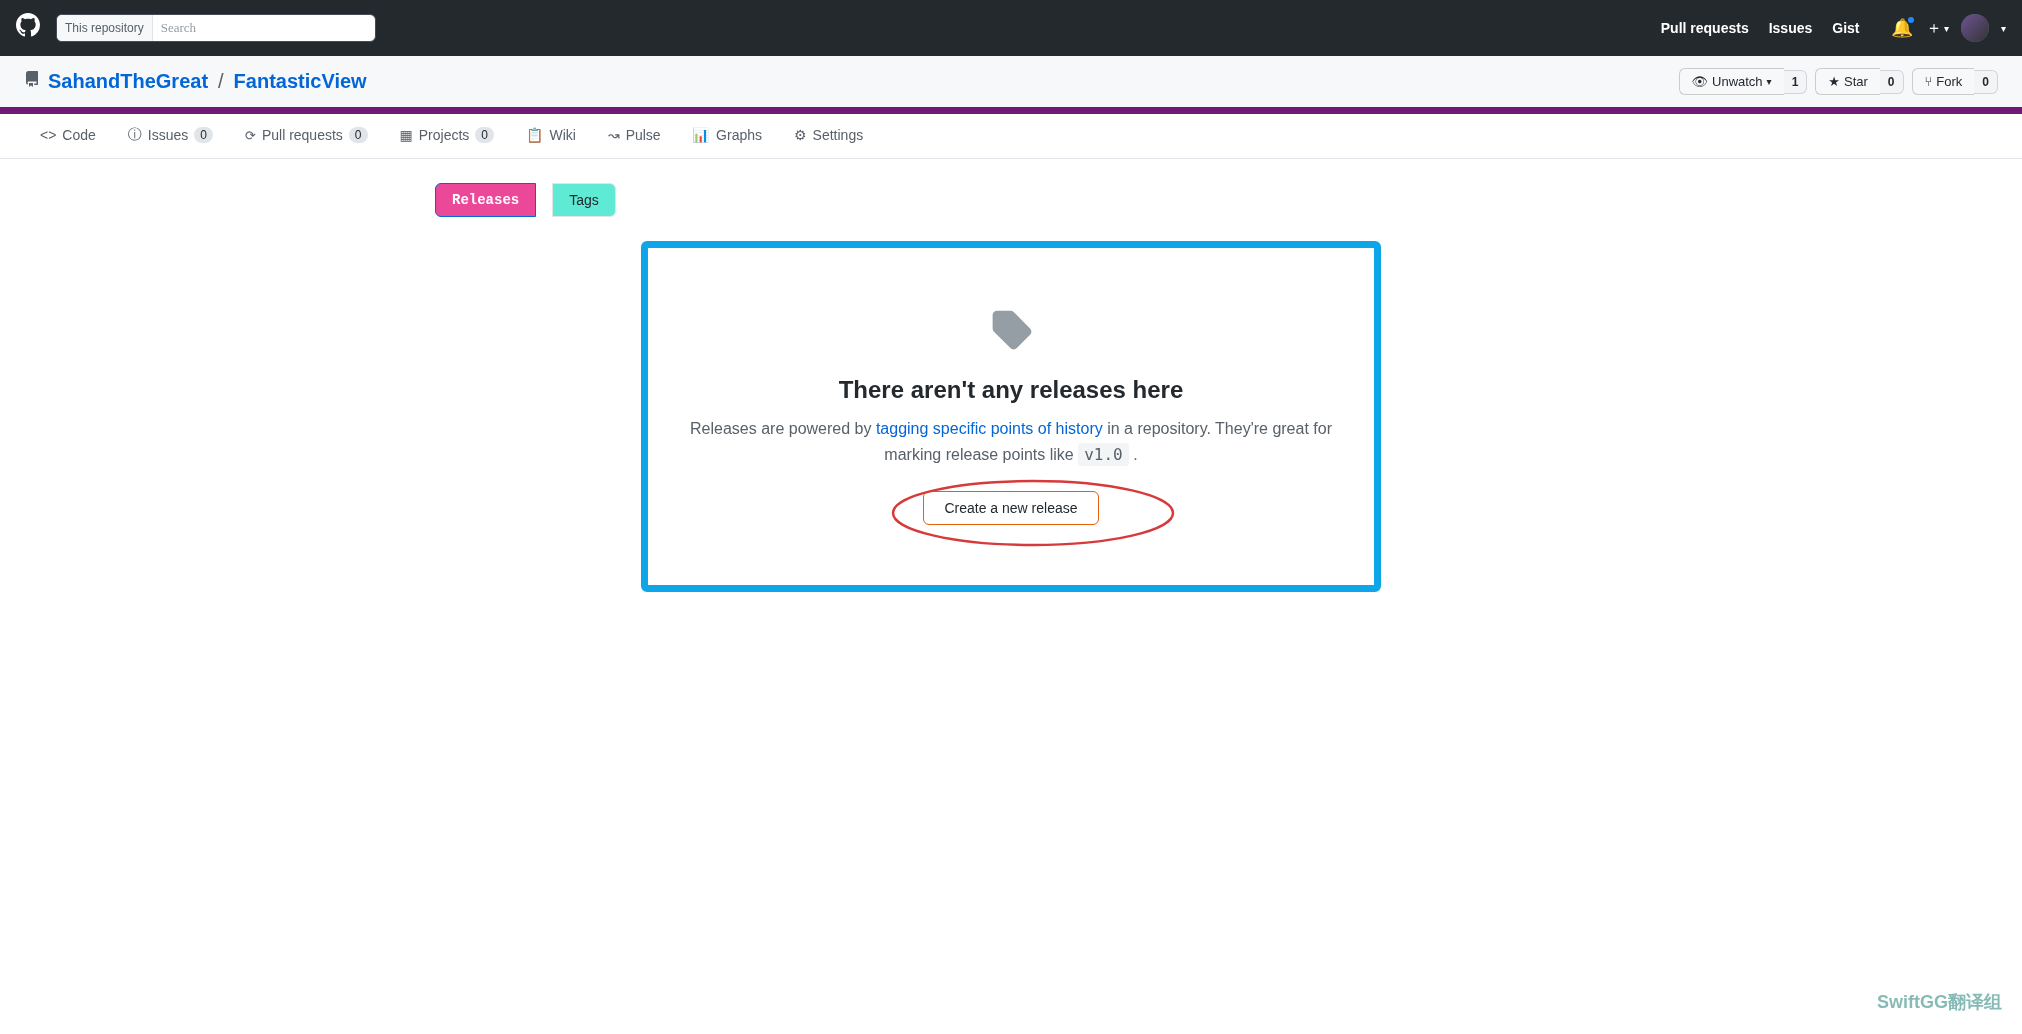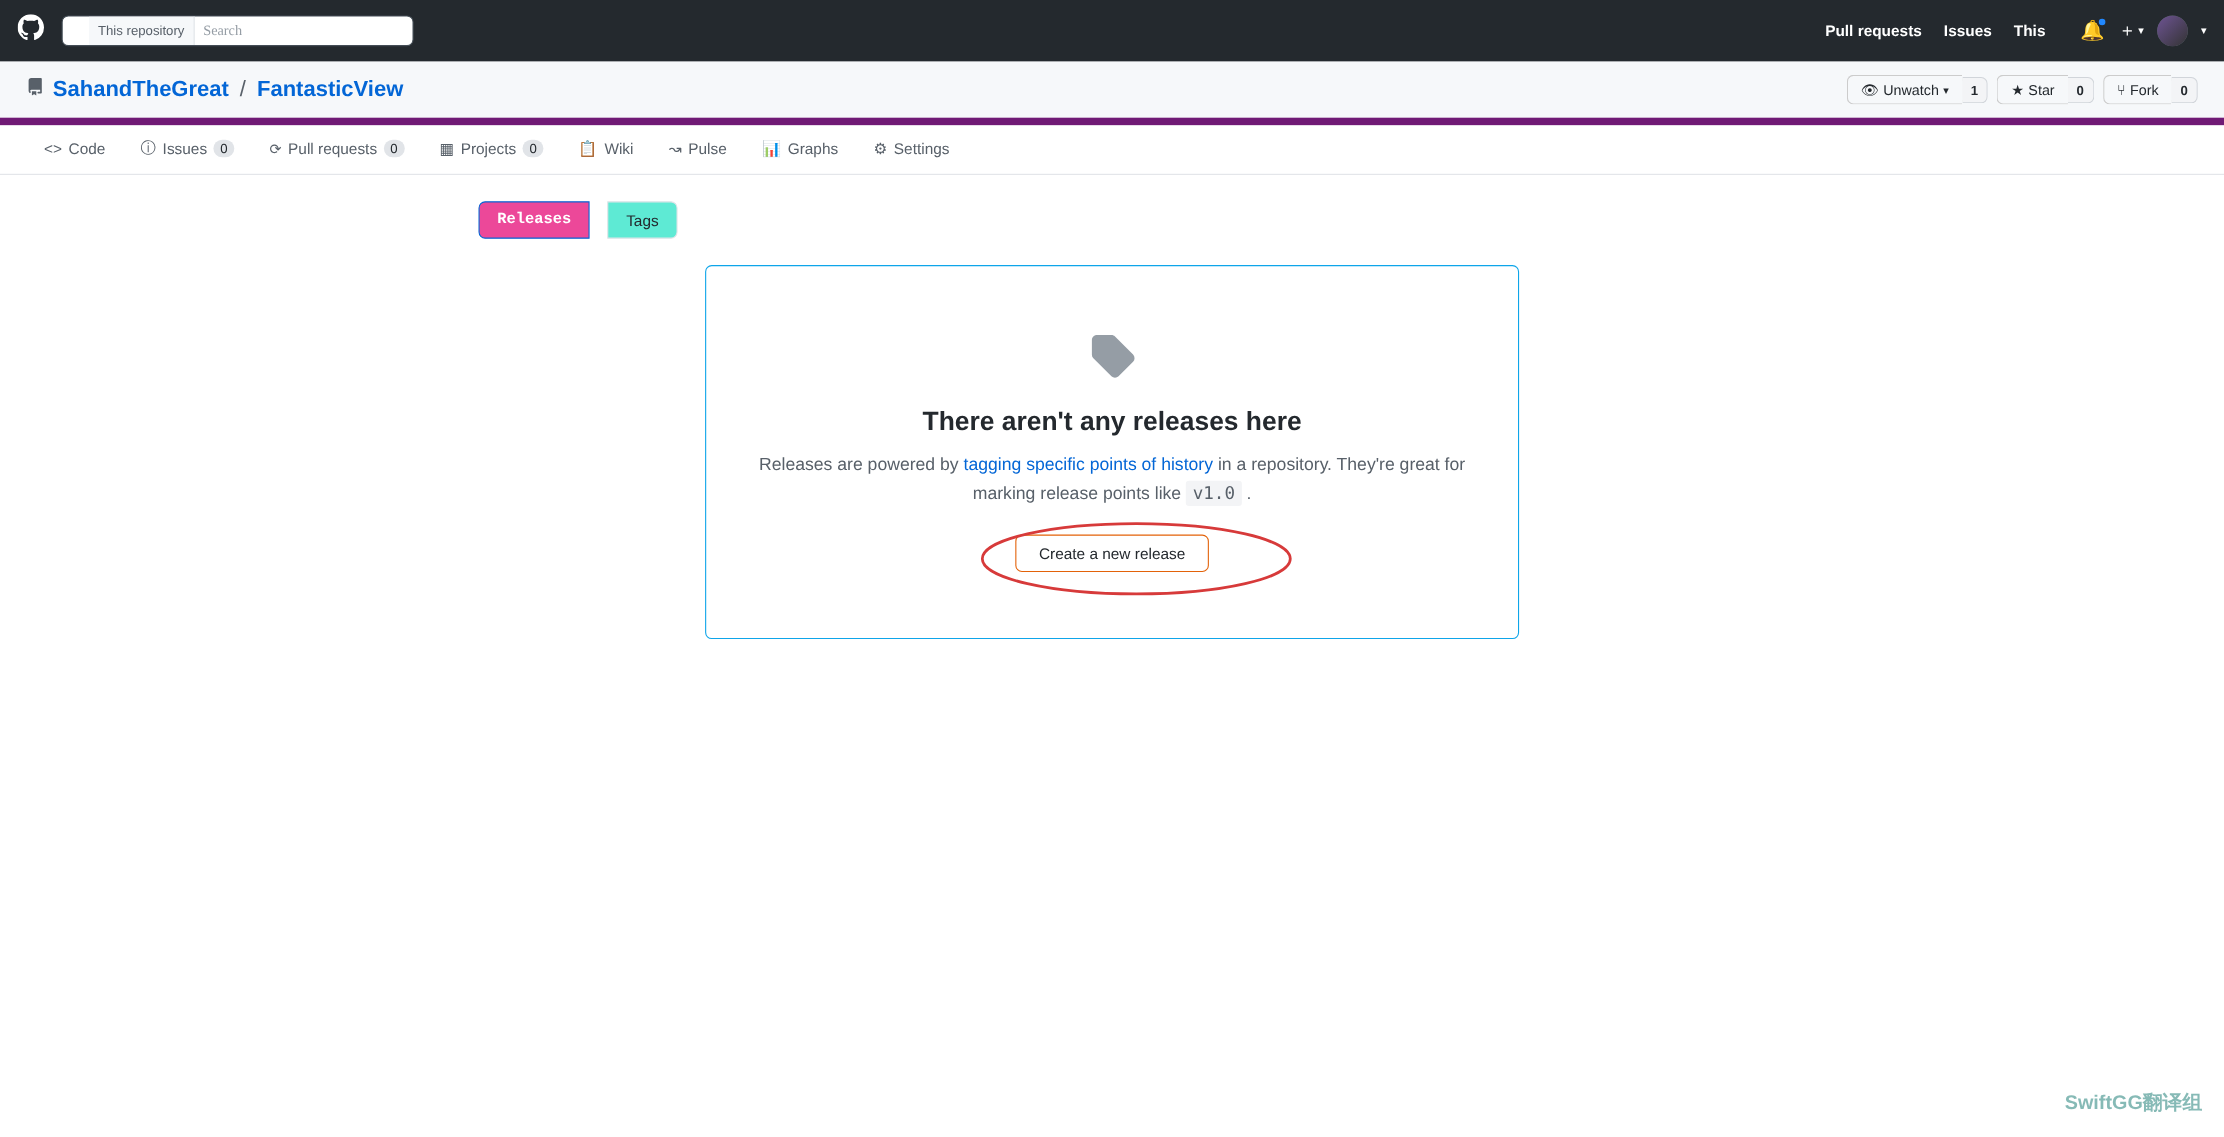--- a/index.html
+++ b/index.html
@@ -22,21 +22,20 @@
     }
     .header-search-container {
       display: flex;
       align-items: center;
       background: #fff;
       border: 1px solid #444d56;
       border-radius: 6px;
       overflow: hidden;
       height: 28px;
       min-width: 320px;
-      padding-left: 24px;
     }
     .header-search-prefix {
       color: #586069;
       font-size: 12px;
       padding: 0 8px;
       white-space: nowrap;
       border-right: 1px solid #e1e4e8;
       height: 100%;
       display: flex;
       align-items: center;
@@ -237,21 +236,21 @@
     }
     .section-tab:not(.active) {
       border-color: #e1e4e8;
       border-radius: 0 6px 6px 0;
       background: #5eead4;
       margin-left: 16px;
     }
 
     
     .empty-card {
-      border: 1px solid #0ea5e9;
+      border: 7px solid #0ea5e9;
       border-radius: 6px;
       background: #fff;
       max-width: 740px;
       margin: 0 auto;
       padding: 60px 40px;
       text-align: center;
     }
     .empty-icon {
       color: #959da5;
       font-size: 42px;
@@ -314,21 +313,21 @@
       <path d="M8 0C3.58 0 0 3.58 0 8c0 3.54 2.29 6.53 5.47 7.59.4.07.55-.17.55-.38 0-.19-.01-.82-.01-1.49-2.01.37-2.53-.49-2.69-.94-.09-.23-.48-.94-.82-1.13-.28-.15-.68-.52-.01-.53.63-.01 1.08.58 1.23.82.72 1.21 1.87.87 2.33.66.07-.52.28-.87.51-1.07-1.78-.2-3.64-.89-3.64-3.95 0-.87.31-1.59.82-2.15-.08-.2-.36-1.02.08-2.12 0 0 .67-.21 2.2.82.64-.18 1.32-.27 2-.27.68 0 1.36.09 2 .27 1.53-1.04 2.2-.82 2.2-.82.44 1.1.16 1.92.08 2.12.51.56.82 1.27.82 2.15 0 3.07-1.87 3.75-3.65 3.95.29.25.54.73.54 1.48 0 1.07-.01 1.93-.01 2.2 0 .21.15.46.55.38A8.013 8.013 0 0016 8c0-4.42-3.58-8-8-8z"></path>
     </svg>
   </div>
   <div class="header-search-container">
     <span class="header-search-prefix">This repository</span>
     <input class="header-search-input" type="text" placeholder="Search" style="">
   </div>
   <nav class="header-nav">
     <a class="header-nav-link">Pull requests</a>
     <a class="header-nav-link">Issues</a>
-    <a class="header-nav-link">This</a>
+    <a class="header-nav-link">Gist</a>
   </nav>
   <div class="header-actions">
     <div class="notification-bell">
       🔔
       <div class="notification-dot"></div>
     </div>
     <div class="header-plus">
       <span>＋</span>
       <span style="font-size:10px;">▾</span>
     </div>

